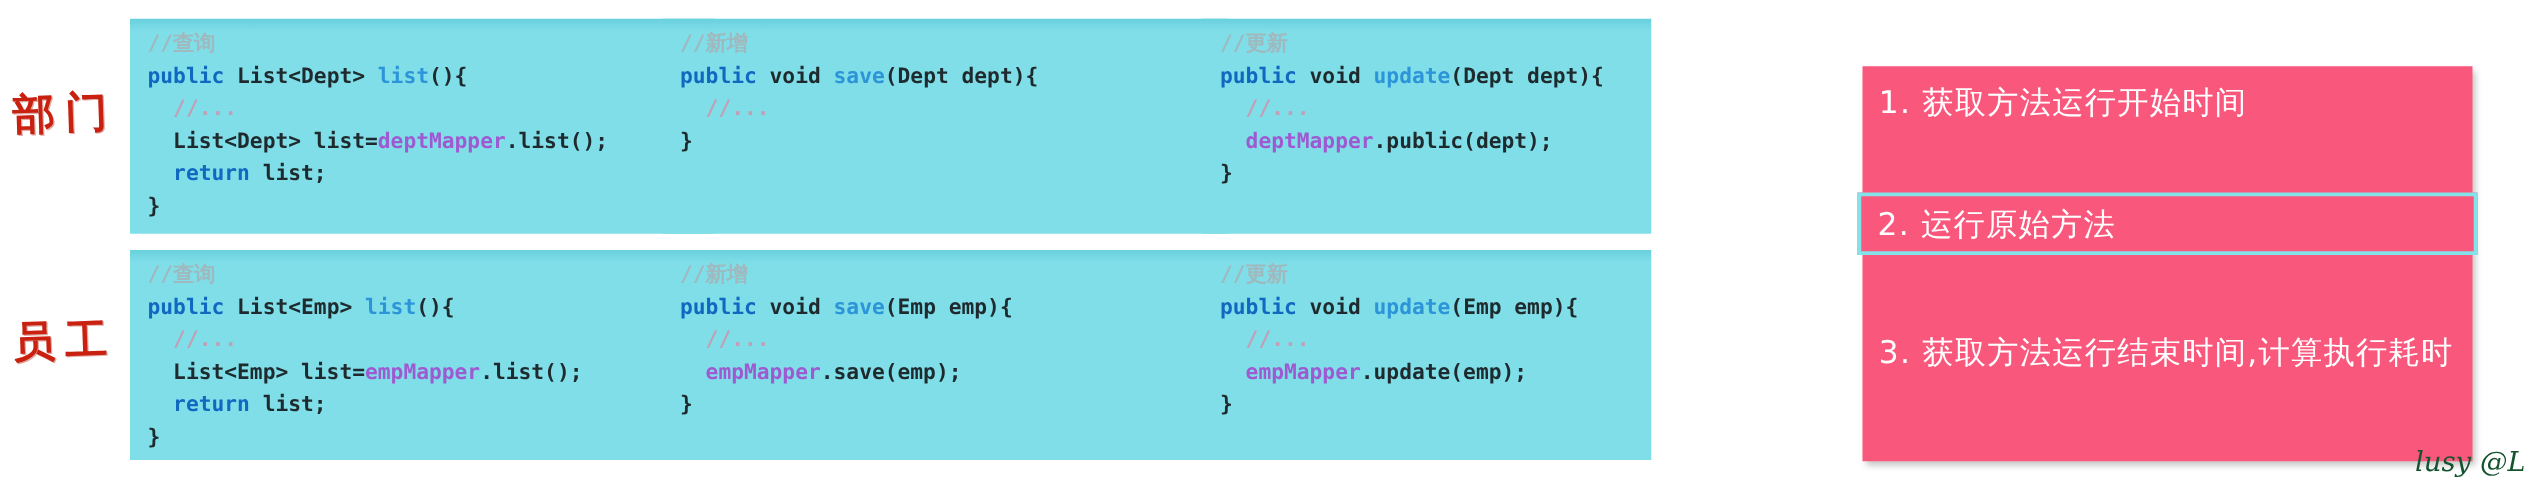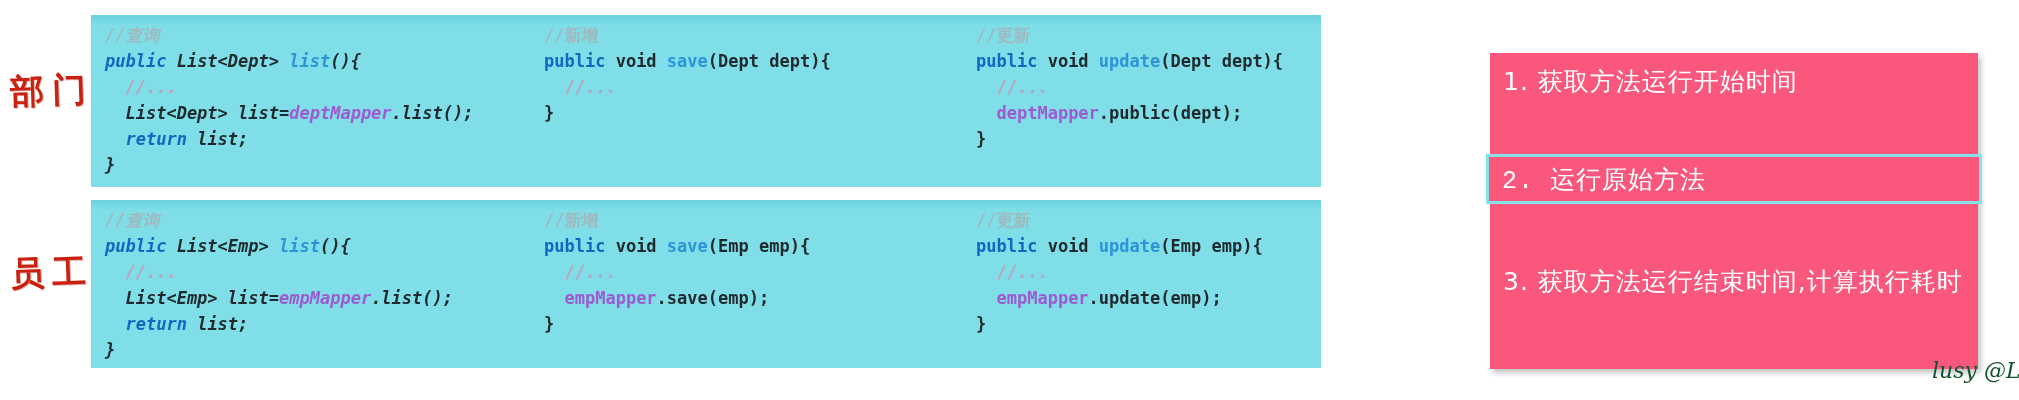--- a/index.html
+++ b/index.html
@@ -43,21 +43,21 @@
   .code-line{white-space:pre;}
   .c-cmt {color:#9fb9bf;font-weight:bold;}
   .c-cmtp{color:#c29fb6;font-weight:bold;}
   .c-kw  {color:#1168c0;}
   .c-m   {color:#2c94d8;}
   .c-p   {color:#1e2a2d;}
   .c-f   {color:#9e5ad1;}
 
   .pos-r0{top:15px;height:172px;}
   .pos-r1{top:200px;height:168px;}
-  .pos-c0{left:91px;width:468px;font-style:italic;}
+  .pos-c0{left:104px;width:468px;}
   .pos-c1{left:530px;width:452px;}
   .pos-c2{left:962px;width:359px;}
 
   
   .steps-panel{
     position:absolute;
     left:1490px;top:53px;
     width:488px;height:316px;
     background:#f9587c;
     box-shadow:3px 4px 5px rgba(90,90,90,.35);
@@ -75,21 +75,21 @@
   .step-3{top:212px;}
   .step-highlight-box{
     position:absolute;
     left:-4px;top:101px;
     width:490px;height:44px;
     background:#f9587c;
     border:3px solid #85e2e9;
     display:flex;
     align-items:center;
   }
-  .step-highlight-box .step-text{position:static;font-family:Liberation Mono, monospace;}
+  .step-highlight-box .step-text{position:static;}
 
   
   .watermark{
     position:absolute;
     left:1932px;top:358px;
     color:#14532d;
     font-size:22px;
     font-style:italic;
     font-family:"DejaVu Serif", serif;
     white-space:nowrap;

